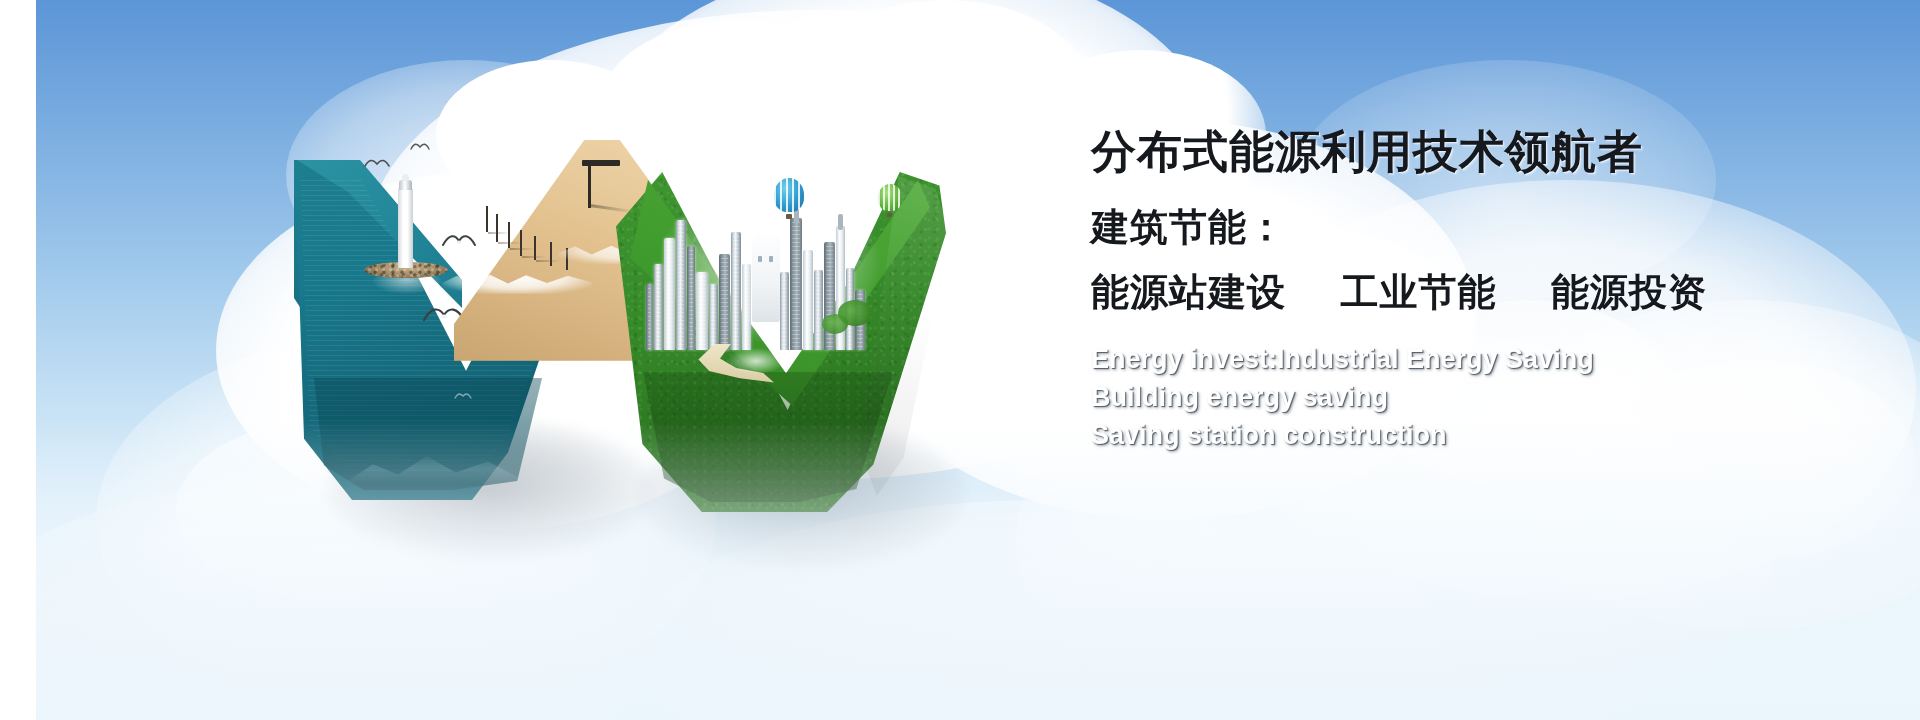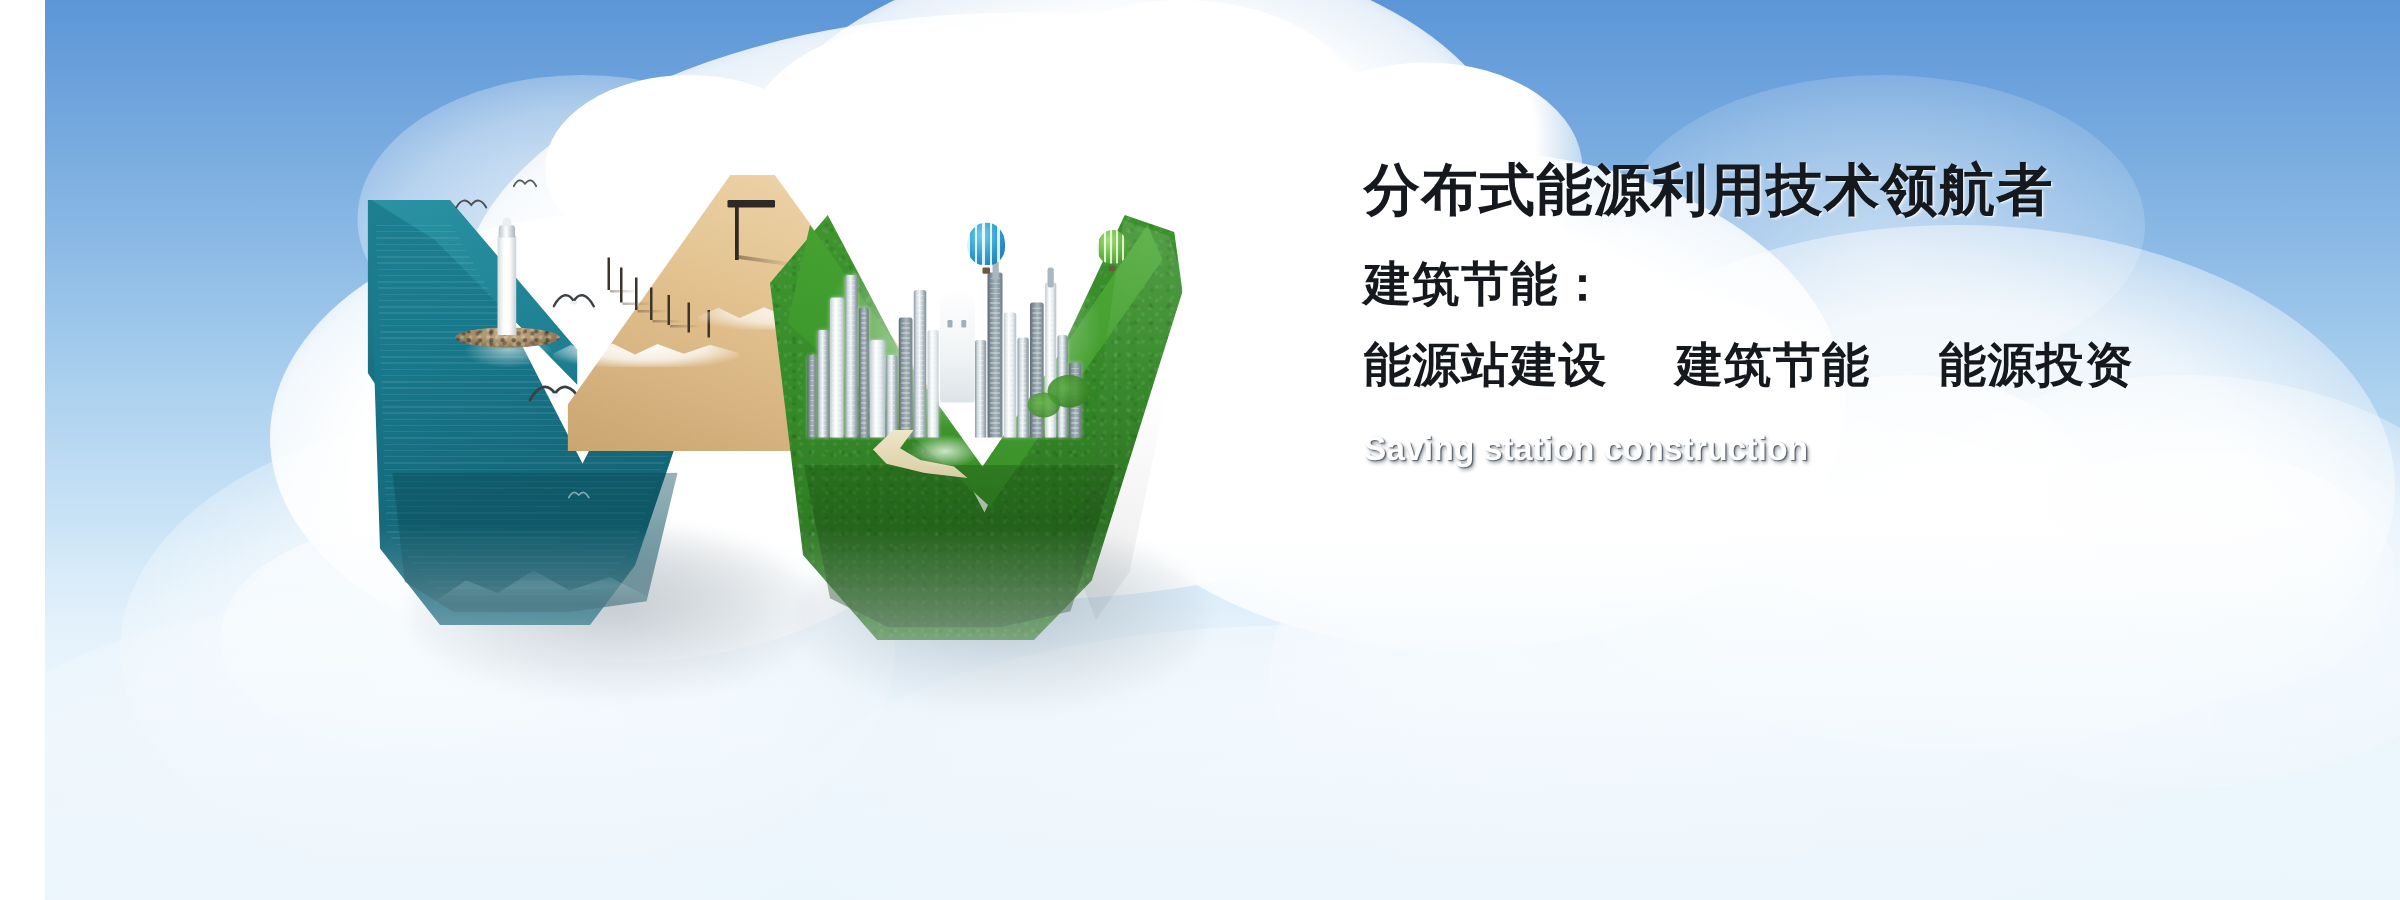--- a/index.html
+++ b/index.html
@@ -473,23 +473,25 @@
   <div class="copy">
 
     <div class="headline-cn">分布式能源利用技术领航者</div>
 
 
     <div class="line-cn2">建筑节能：</div>
 
     <div class="line-cn3">
       <span class="seg">能源站建设</span>
       <span class="gap"></span>
-      <span class="seg">建筑节能</span>
+      <span class="seg">工业节能</span>
       <span class="gap"></span>
       <span class="seg">能源投资</span>
     </div>
 
     <div class="en-list">
+      <div class="en">Energy invest:Industrial Energy Saving</div>
+      <div class="en">Building energy saving</div>
       <div class="en">Saving station construction</div>
     </div>
   </div>
 
 </div>
 
 </body></html>

